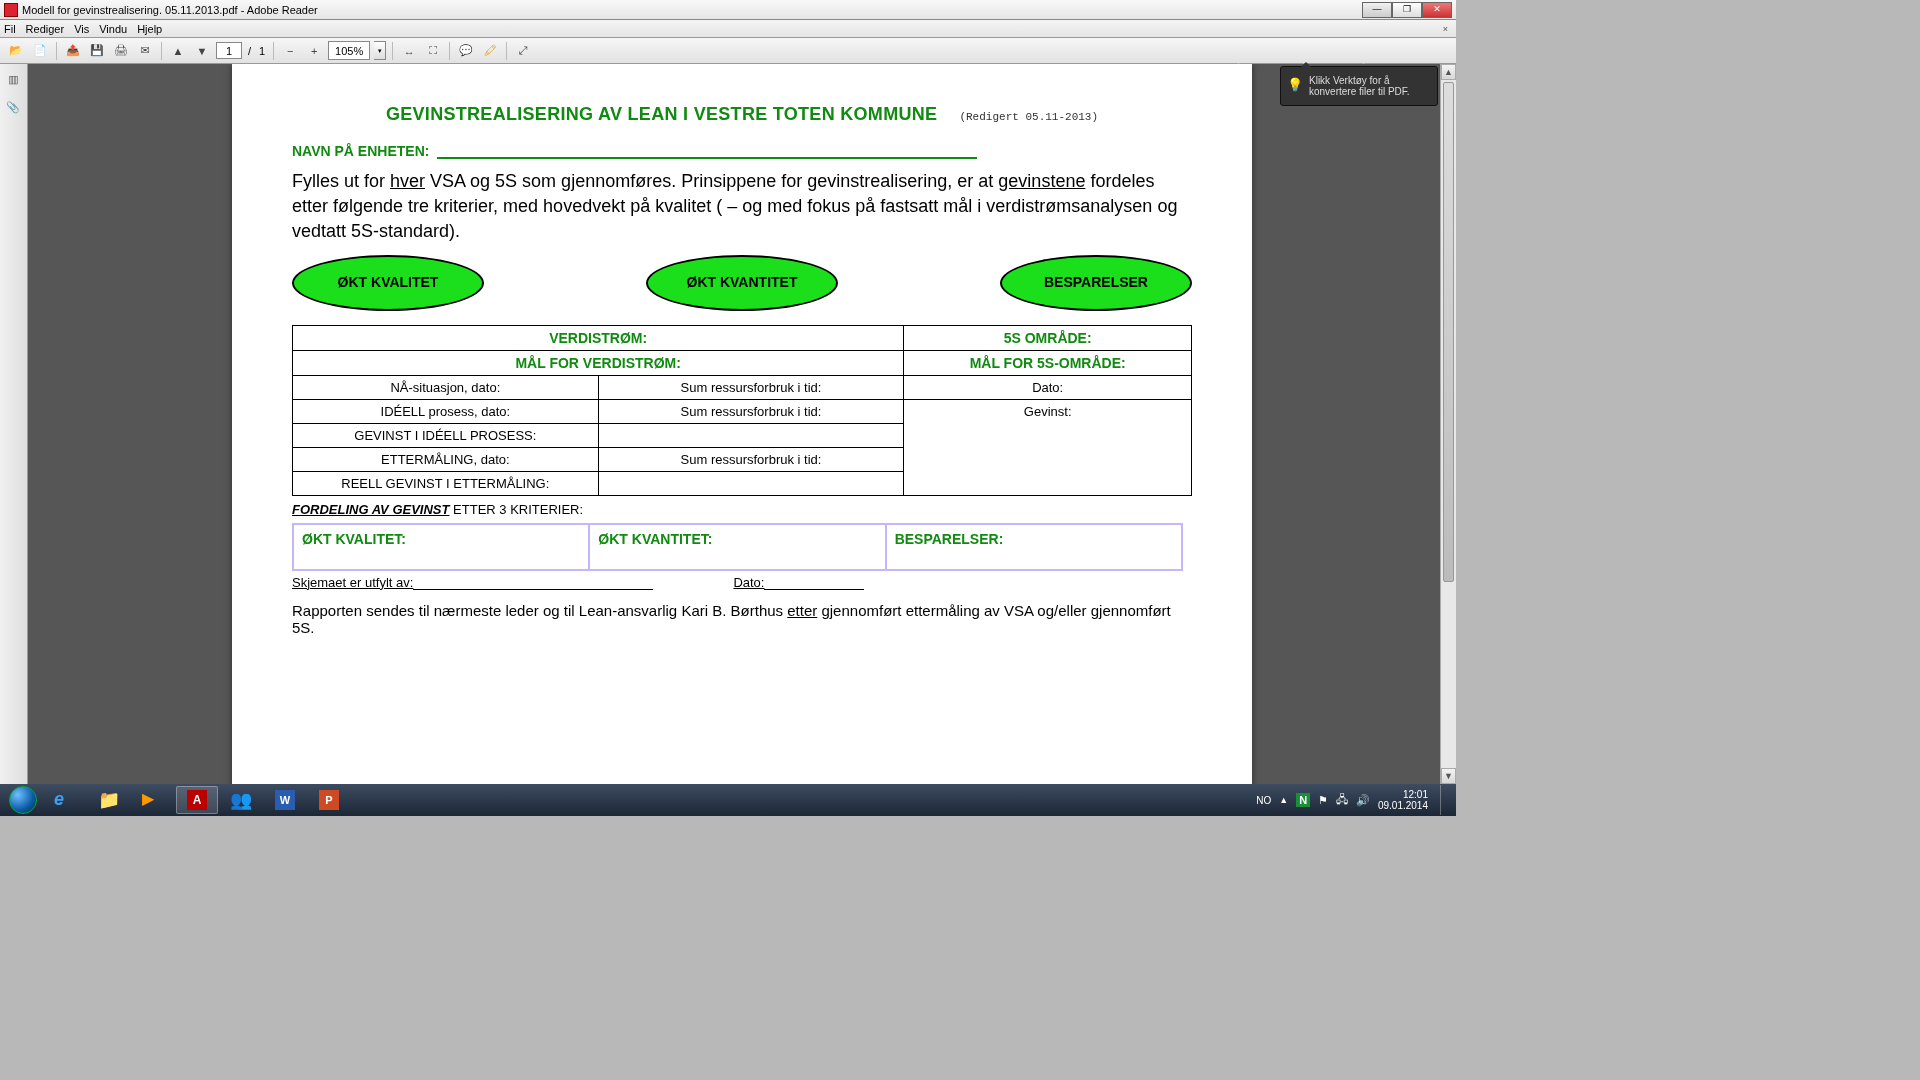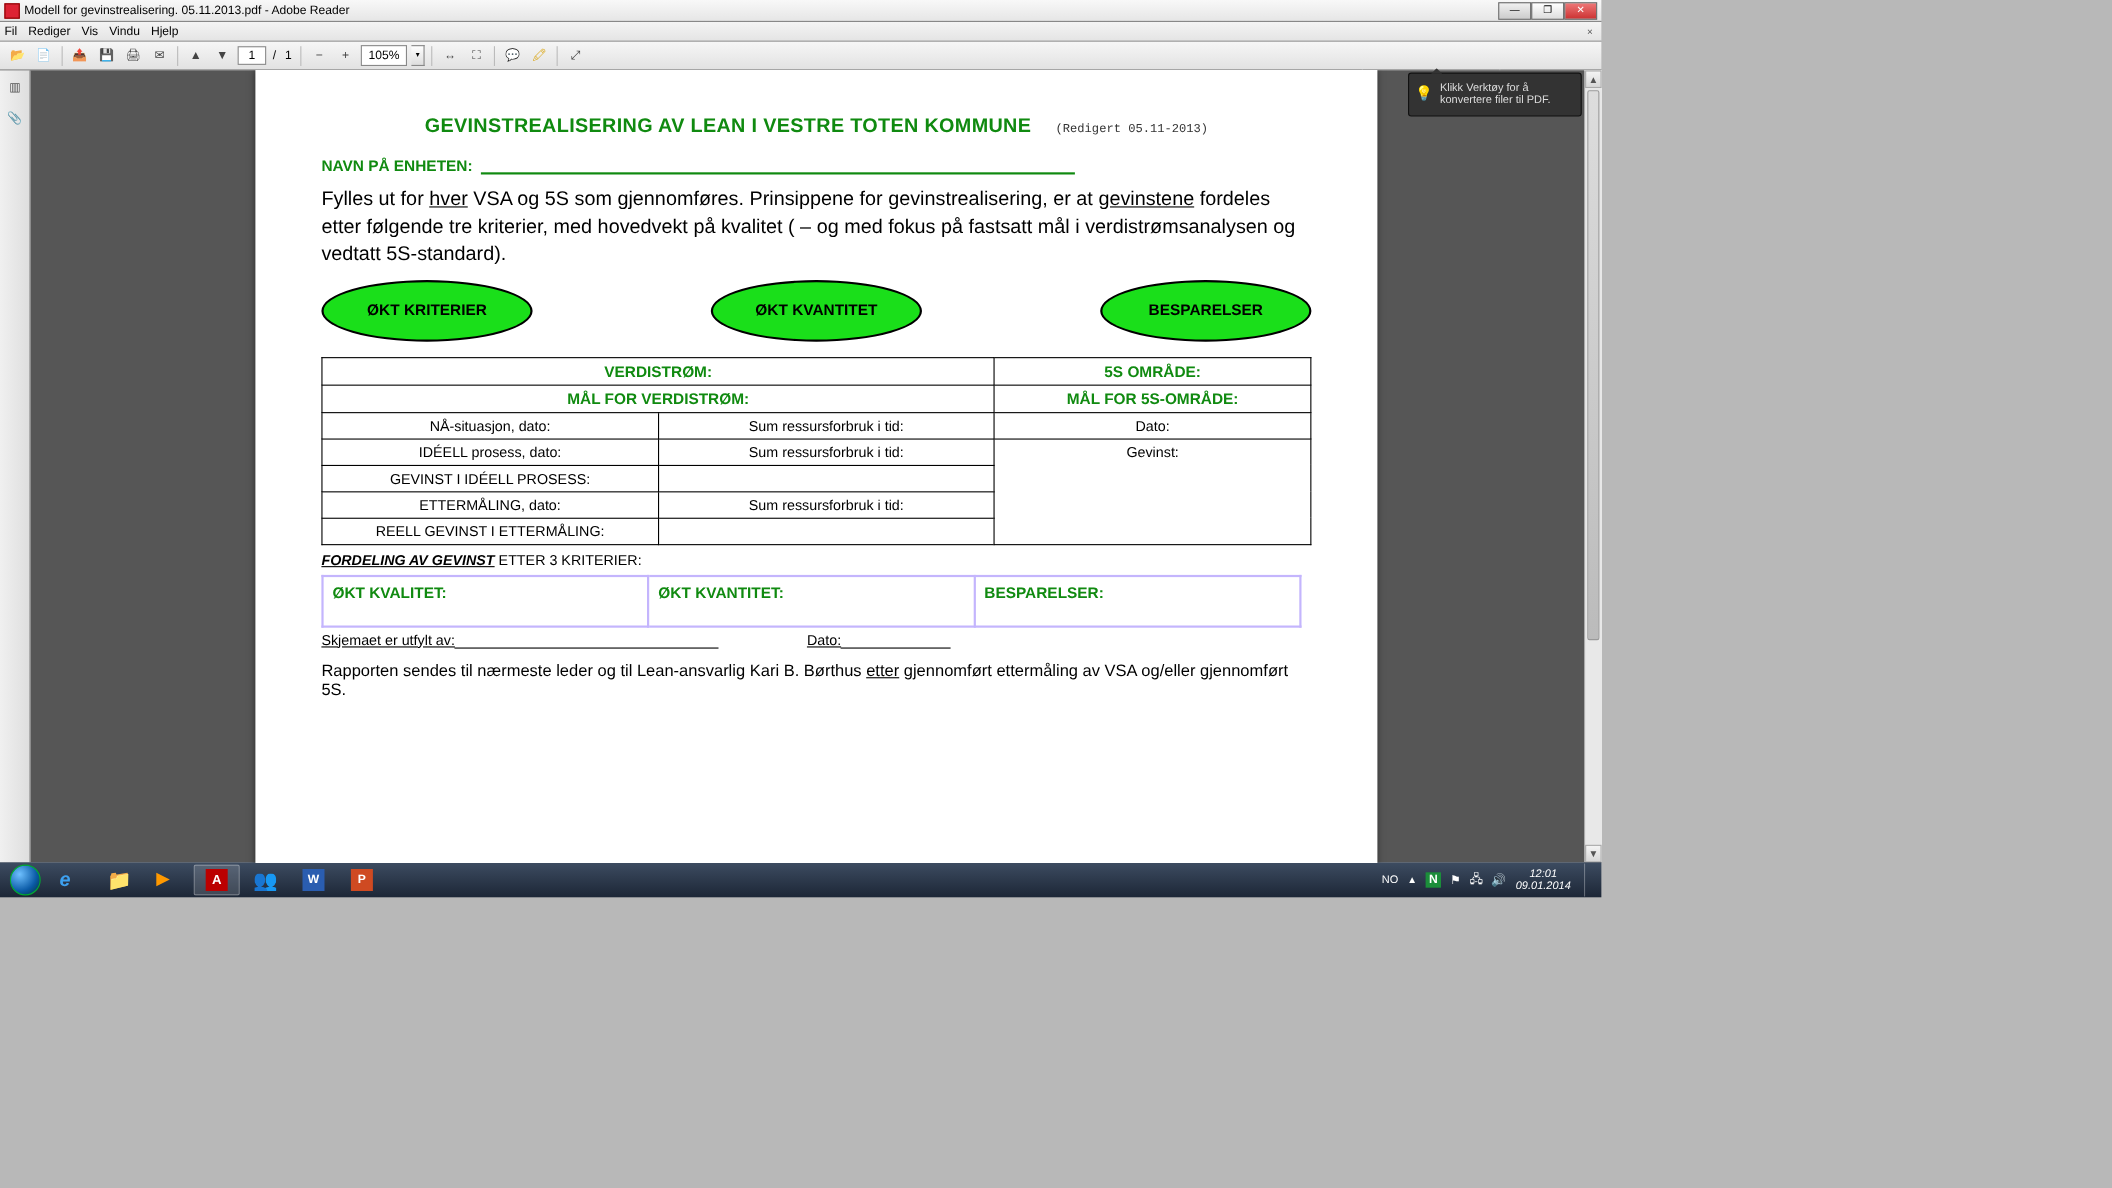--- a/index.html
+++ b/index.html
@@ -181,21 +181,21 @@
   border-radius: 2px; cursor: pointer;
 }
 .ticon.active { background: rgba(255,255,255,.15); box-shadow: inset 0 0 0 1px rgba(255,255,255,.3); }
 .ticon svg, .ticon span { width: 22px; height: 22px; }
 .tray {
   margin-left: auto; display: flex; align-items: center; gap: 8px; color: #fff; font-size: 10px; padding-right: 2px;
 }
 .tray .lang { font-size: 10px; }
 .tray .trayicon { cursor: pointer; font-size: 11px; }
 .tray .chevup { font-size: 9px; cursor: pointer; }
-.clock { text-align: center; line-height: 1.1; font-size: 10px; font-style: italic; }
+.clock { text-align: right; line-height: 1.1; font-size: 10px; }
 .showdesk { width: 10px; height: 30px; border-left: 1px solid rgba(255,255,255,.3); margin-left: 4px; cursor: pointer; }
 
 
 .vscroll { position: absolute; top: 64px; right: 0; bottom: 32px; width: 16px; background: #e8e8e8; border-left: 1px solid #aaa; }
 .vscroll .thumb { position: absolute; top: 18px; left: 2px; right: 2px; height: 500px; background: linear-gradient(#ddd,#bbb); border:1px solid #999; border-radius: 2px; }
 .vscroll .arr { position: absolute; left:0; right:0; height:16px; background: linear-gradient(#f4f4f4,#d8d8d8); text-align:center; font-size:9px; line-height:15px; color:#555; border:1px solid #aaa; cursor:pointer; }
 .vscroll .arr.up { top:0; }
 .vscroll .arr.dn { bottom:0; }
 </style>
 </head>
@@ -270,21 +270,21 @@
       <div class="unit-line">
         <b>NAVN PÅ ENHETEN:</b>
         <span class="uline"></span>
       </div>
 
       <p class="intro">
         <span>Fylles ut for </span><u>hver</u><span> VSA og 5S som gjennomføres. Prinsippene for gevinstrealisering, er at </span><u>gevinstene</u><span> fordeles etter følgende tre kriterier, med hovedvekt på kvalitet ( – og med fokus på fastsatt mål i verdistrømsanalysen og vedtatt 5S-standard).</span>
       </p>
 
       <div class="ovals">
-        <div class="oval">ØKT KRITERIER</div>
+        <div class="oval">ØKT KVALITET</div>
         <div class="oval">ØKT KVANTITET</div>
         <div class="oval">BESPARELSER</div>
       </div>
 
       <table class="tbl">
         <tbody>
             <tr>
           <td colspan="2" class="gh">VERDISTRØM:</td>
           <td class="gh" style="width:32%">5S OMRÅDE:</td>
         </tr>

